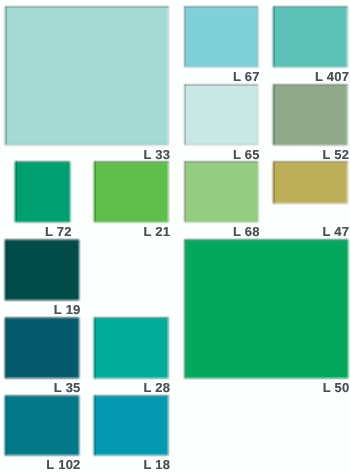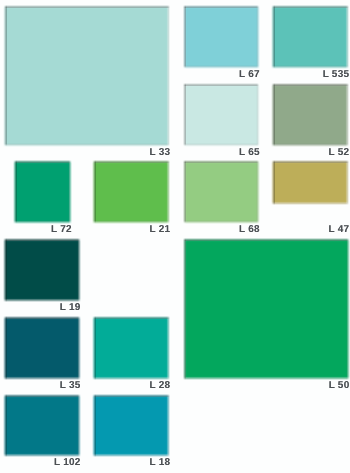--- a/index.html
+++ b/index.html
@@ -60,21 +60,21 @@
       inset 2.8px 0 0 rgba(0, 0, 0, 0.30),
       inset 0 -2.2px 0 rgba(0, 0, 0, 0.11),
       inset -2.2px 0 0 rgba(0, 0, 0, 0.11);
   }
   .swatch-label {
     position: absolute;
     opacity: 0.999;
     will-change: opacity;
     right: 0;
     white-space: nowrap;
-    font-size: 10px;
+    font-size: 13px;
     font-weight: bold;
     letter-spacing: 0.25px;
     margin-right: -1.8px;
     color: #4c5054;
     line-height: 1;
     text-shadow: 0 0 0.6px rgba(90, 94, 98, 0.55);
   }
 </style>
 </head>
 <body>
@@ -86,21 +86,21 @@
     <div class="swatch-label" style="top:141.9px">L 33</div>
   </div>
   <div class="swatch-cell" style="left:184.4px;top:6.4px;width:73.6px;height:60.6px">
     <div class="swatch-chip" style="background: rgb(127, 208, 216);"></div>
     <div class="swatch-edge"></div>
     <div class="swatch-label" style="top:63.9px">L 67</div>
   </div>
   <div class="swatch-cell" style="left:273.1px;top:6.4px;width:74.4px;height:60.6px">
     <div class="swatch-chip" style="background: rgb(92, 194, 184);"></div>
     <div class="swatch-edge"></div>
-    <div class="swatch-label" style="top:63.9px">L 535</div>
+    <div class="swatch-label" style="top:63.9px">L 407</div>
   </div>
   <div class="swatch-cell" style="left:184.4px;top:84.4px;width:73.6px;height:60.6px">
     <div class="swatch-chip" style="background: rgb(201, 232, 227);"></div>
     <div class="swatch-edge"></div>
     <div class="swatch-label" style="top:63.9px">L 65</div>
   </div>
   <div class="swatch-cell" style="left:273.1px;top:84.4px;width:74.4px;height:60.6px">
     <div class="swatch-chip" style="background: rgb(144, 169, 138);"></div>
     <div class="swatch-edge"></div>
     <div class="swatch-label" style="top:63.9px">L 52</div>

